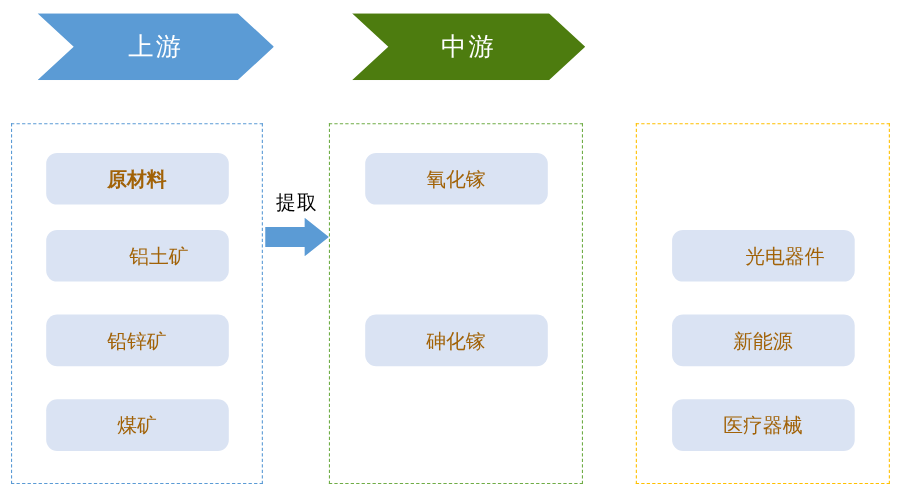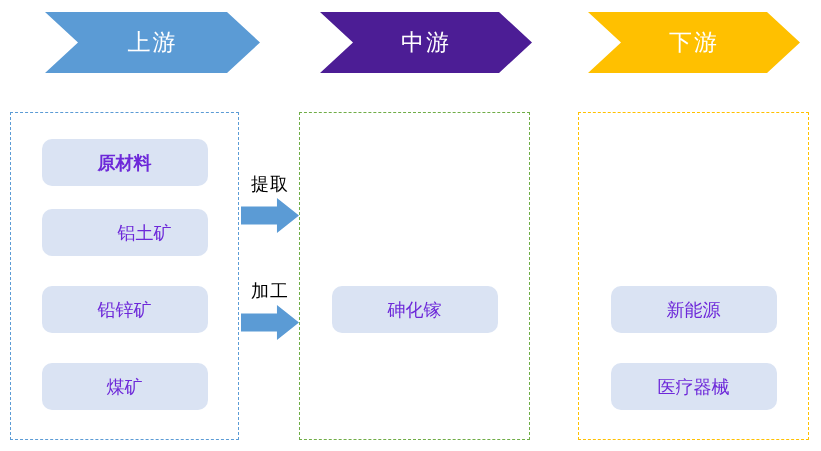--- a/index.html
+++ b/index.html
@@ -17,22 +17,22 @@
   
   .banner {
     position: absolute;
     top: 12px; height: 61px;
     display: flex; align-items: center; justify-content: center;
     color: #ffffff;
     font-size: 23px;
     letter-spacing: 2px;
     clip-path: polygon(0% 0%, calc(100% - 33px) 0%, 100% 50%, calc(100% - 33px) 100%, 0% 100%, 33px 50%);
   }
-  .banner.b-blue   { left: 45px;  width: 215px; background: #5B9BD5; }
-  .banner.b-green  { left: 320px; width: 212px; background: #4c1d95; }
+  .banner.b-blue   { left: 34px;  width: 215px; background: #5B9BD5; }
+  .banner.b-green  { left: 320px; width: 212px; background: #4d7c0f; }
   .banner.b-yellow { left: 588px; width: 212px; background: #FFC000; }
 
   
   .panel {
     position: absolute;
     top: 112px; height: 328px;
     border: 1.5px dashed;
     background: transparent;
   }
   .panel.p-blue   { left: 10px;  width: 229px; border-color: #5B9BD5; }
@@ -41,21 +41,21 @@
 
   
   .item {
     position: absolute;
     left: 50%; transform: translateX(-50%);
     width: 166px; height: 47px;
     background: #DAE3F3;
     border-radius: 10px;
     display: flex; align-items: center; justify-content: center;
     font-size: 18px;
-    color: #6d28d9;
+    color: #a16207;
     white-space: nowrap;
   }
   .item.r1 { top: 26px; }
   .item.r2 { top: 96px; padding-left: 40px; }
   .item.r3 { top: 173px; }
   .item.r4 { top: 250px; font-family: Liberation Mono, monospace; }
   .item.bold { font-weight: bold; }
 
   
   .proc-group {
@@ -82,42 +82,37 @@
 <body>
 
 <div class="stage">
 
   <div class="banner b-blue">
     <span>上游</span>
   </div>
   <div class="banner b-green">
     <span>中游</span>
   </div>
-  <div class="banner b-yellow">
-    <span>下游</span>
-  </div>
 
   <div class="panel p-blue">
     <div class="item r1 bold">原材料</div>
     <div class="item r2">铝土矿</div>
     <div class="item r3">铅锌矿</div>
     <div class="item r4">煤矿</div>
   </div>
 
   <div class="panel p-green">
+    <div class="item r1">氧化镓</div>
     <div class="item r3">砷化镓</div>
   </div>
 
   <div class="panel p-yellow">
+    <div class="item r2">光电器件</div>
     <div class="item r4">医疗器械</div>
     <div class="item r3">新能源</div>
   </div>
 
   <div class="proc-group g1">
     <div class="proc-label">提取</div>
     <div class="right-arrow"></div>
   </div>
-  <div class="proc-group g2">
-    <div class="proc-label">加工</div>
-    <div class="right-arrow"></div>
-  </div>
 
 </div>
 
 </body></html>

